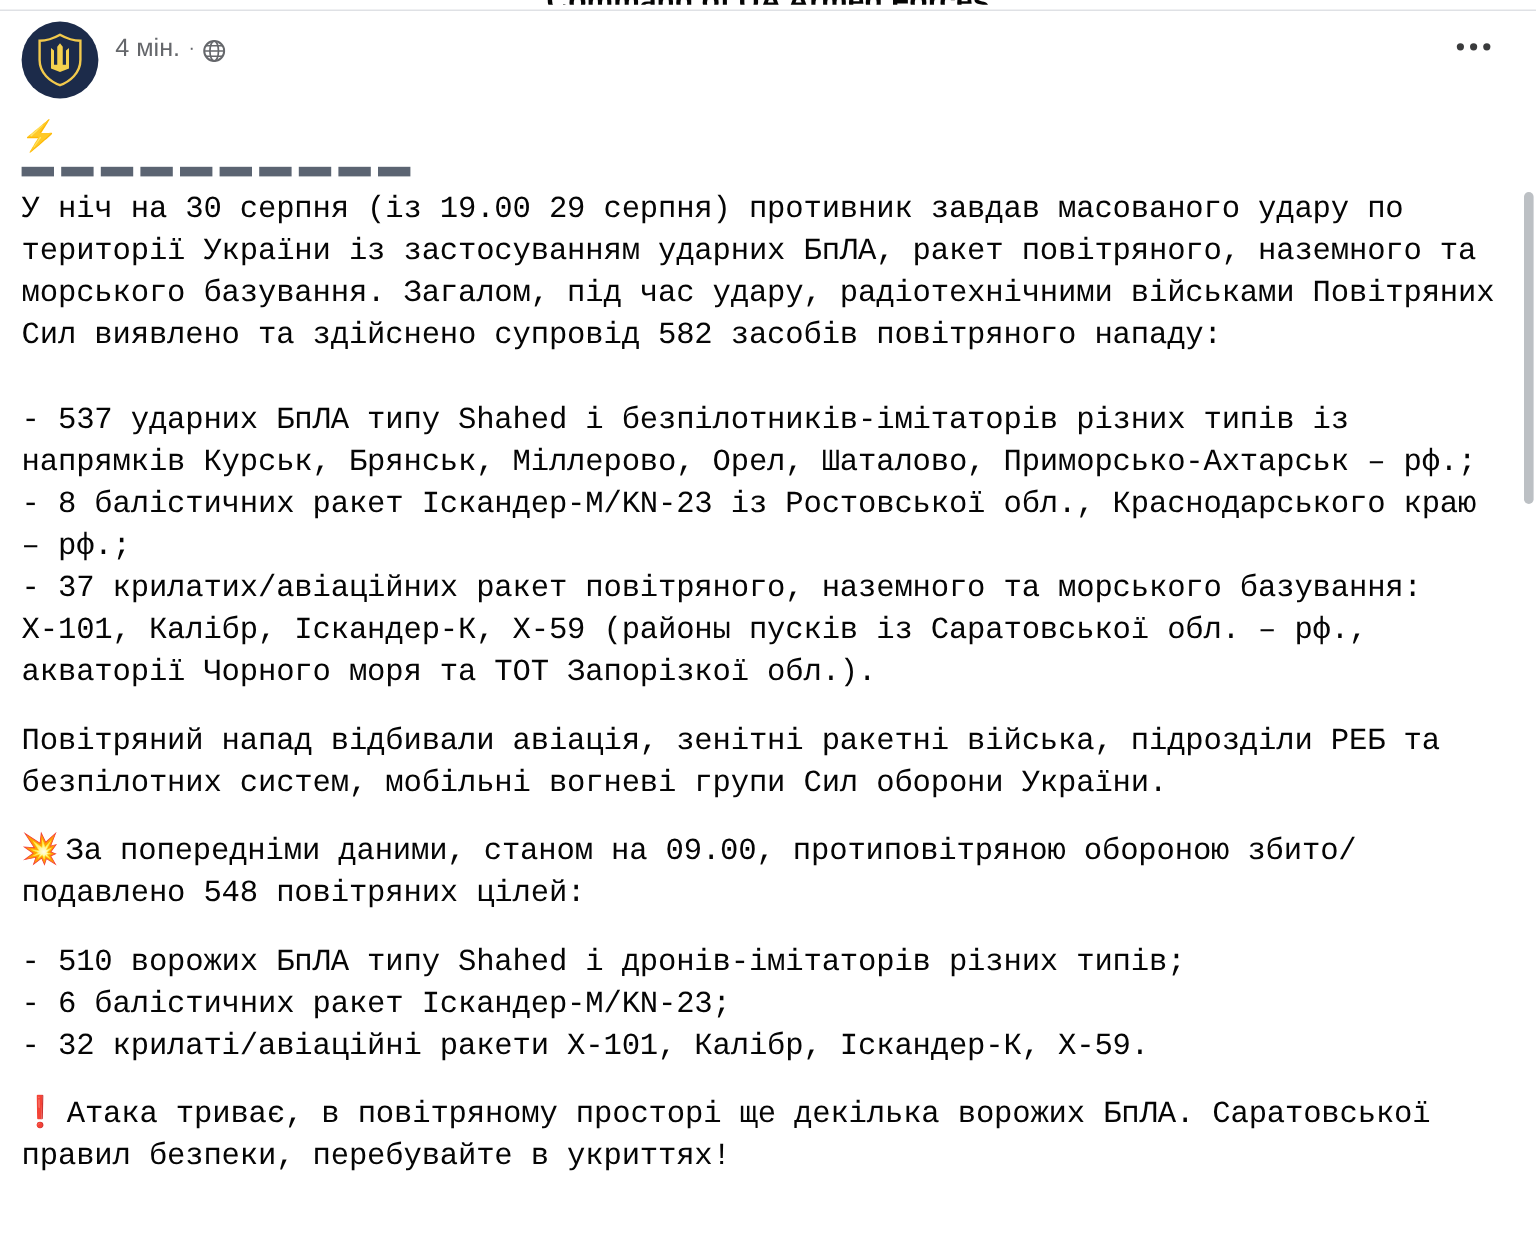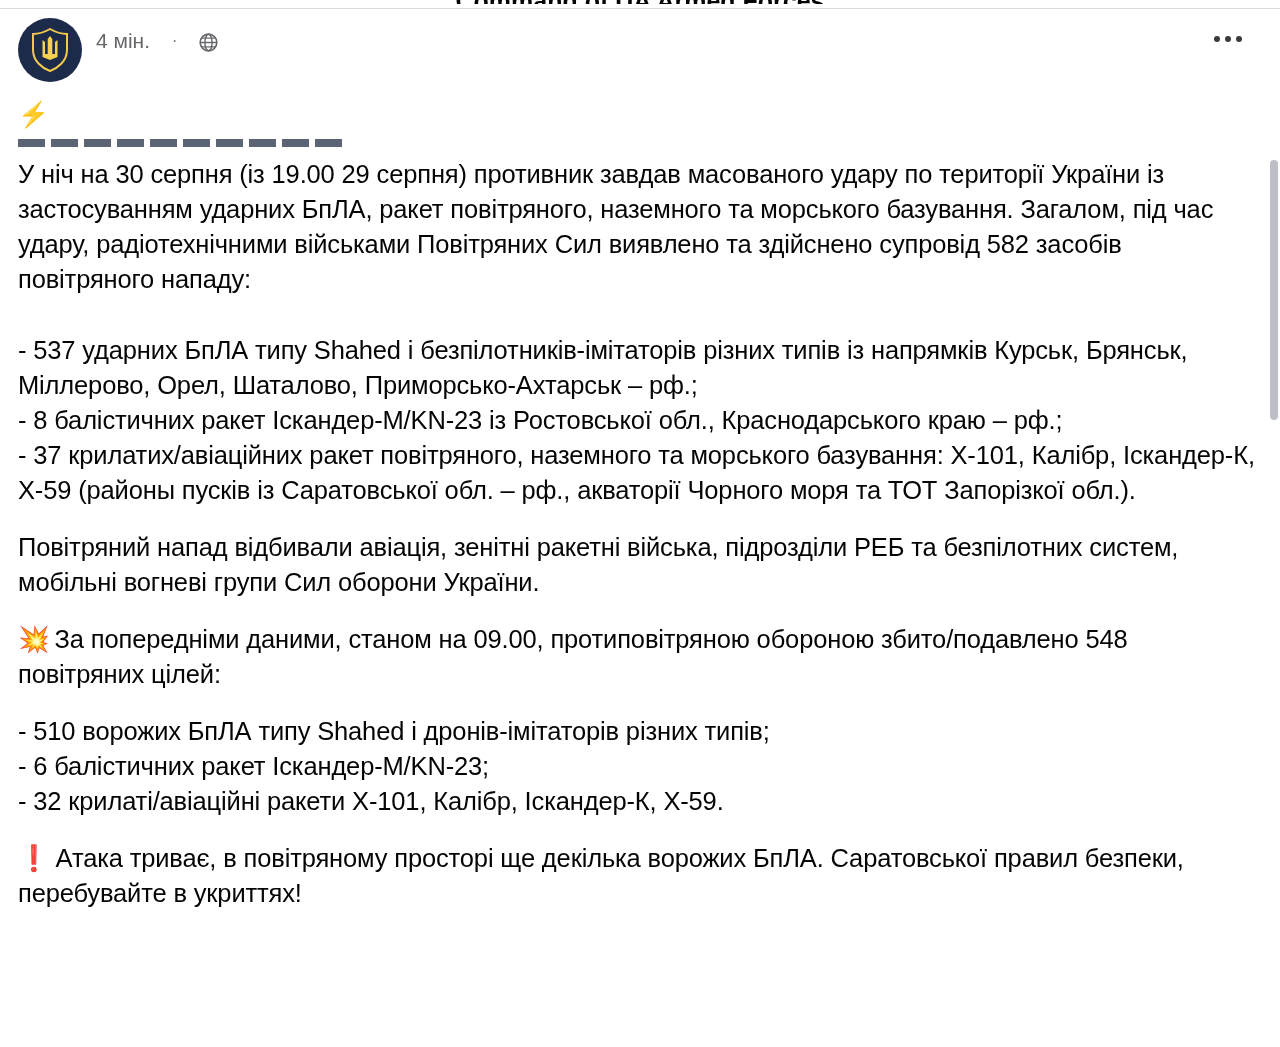--- a/index.html
+++ b/index.html
@@ -94,21 +94,21 @@
 
   .verified {
     flex: 0 0 auto;
     display: inline-flex;
     align-items: center;
   }
 
   .meta-row {
     display: flex;
     align-items: center;
-    gap: 22px;
+    gap: 7px;
     margin-top: 6px;
     color: #65676b;
     font-size: 21px;
     line-height: 26px;
   }
   .meta-dot { font-size: 16px; line-height: 26px; color: #65676b; }
 
   .globe {
     display: inline-flex;
     align-items: center;
@@ -160,20 +160,21 @@
   }
   .rule-blocks i {
     display: block;
     width: 27px;
     height: 8px;
     background: #5b6472;
   }
 
   p.para {
     margin: 0 0 22px 0;
+    font-family: Liberation Mono, monospace;
   }
   p.para.tight {
     margin-bottom: 0;
   }
   .emoji-lead {
     margin-right: 5px;
   }
   .warn {
     color: #e41e2b;
     font-weight: bold;

